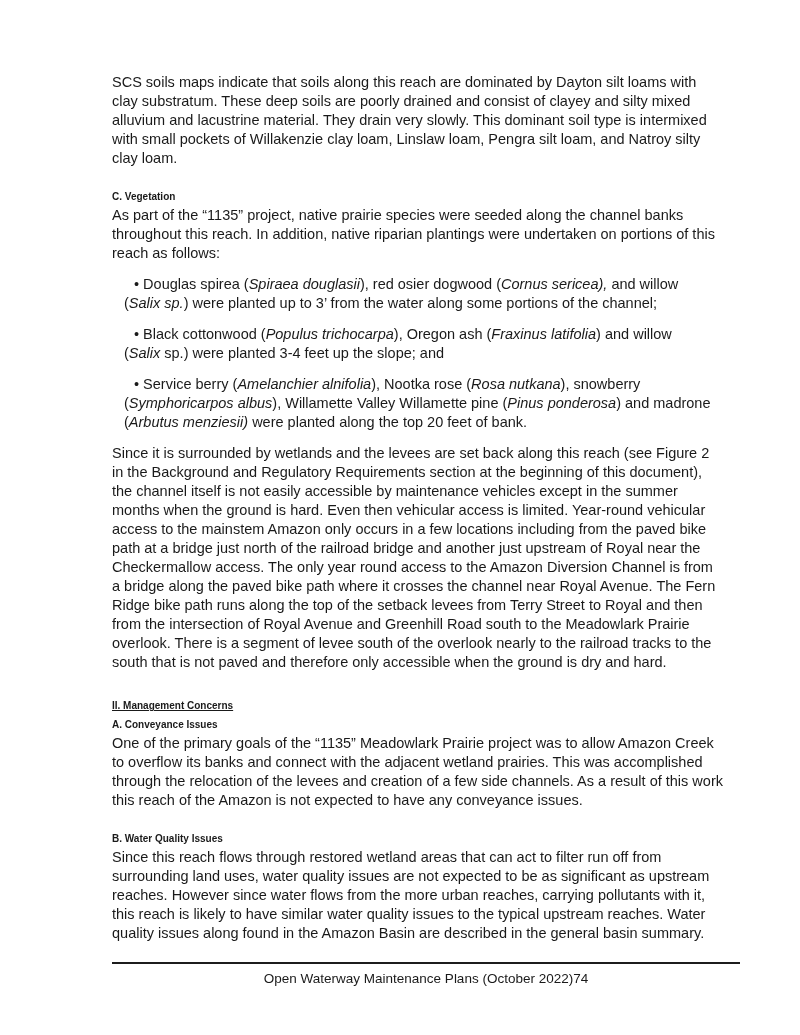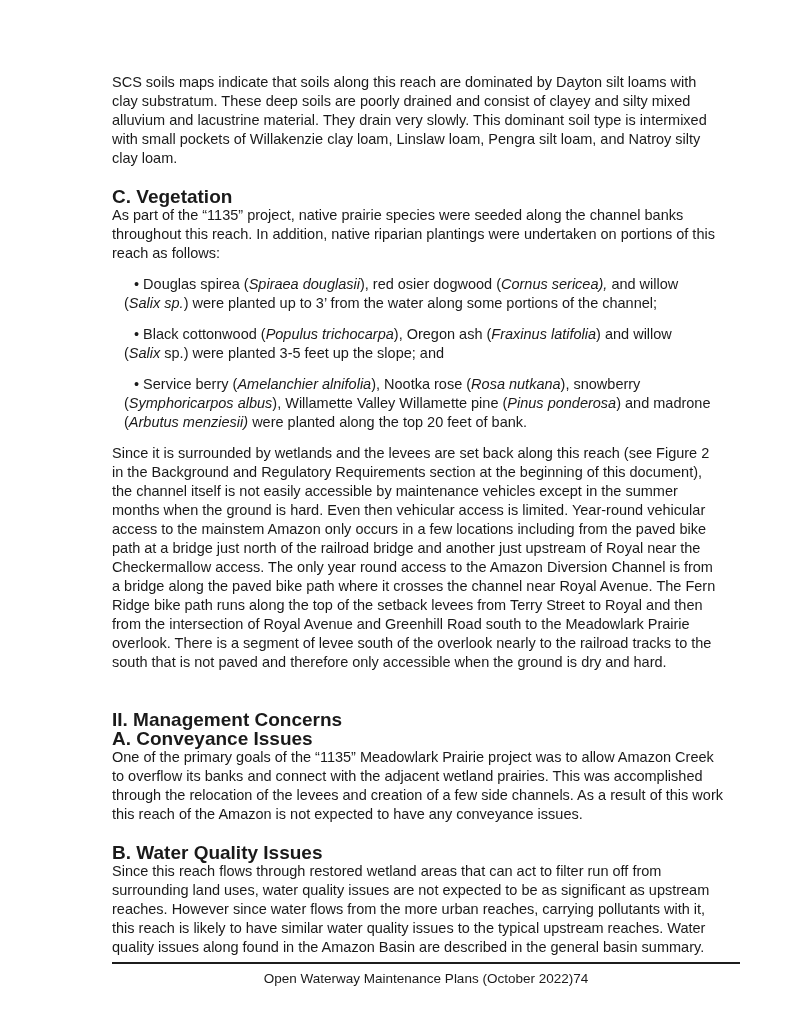--- a/index.html
+++ b/index.html
@@ -23,26 +23,26 @@
     top: 73px;
     width: 612px;
     font-size: 14.5px;
     line-height: 19px;
   }
   .para {
     margin: 0;
   }
   .heading {
     margin: 0;
-    font-size: 19px;
+    font-size: 10px;
     line-height: 19px;
     font-weight: 700;
   }
   .gap-1 { margin-top: 19px; }
-  .gap-2 { margin-top: 38px; }
+  .gap-2 { margin-top: 24px; text-decoration: underline; }
   .bullet {
     margin: 12px;
     text-indent: 10px;
   }
   .bullet em, .para em { font-style: italic; }
   .footer {
     position: absolute;
     left: 112px;
     top: 962px;
     width: 628px;
@@ -62,21 +62,21 @@
 
 <div class="page">
   <div class="content">
 
     <p class="para">SCS soils maps indicate that soils along this reach are dominated by Dayton silt loams with clay substratum. These deep soils are poorly drained and consist of clayey and silty mixed alluvium and lacustrine material. They drain very slowly. This dominant soil type is intermixed with small pockets of Willakenzie clay loam, Linslaw loam, Pengra silt loam, and Natroy silty clay loam.</p>
 
     <p class="heading gap-1">C. Vegetation</p>
     <p class="para">As part of the “1135” project, native prairie species were seeded along the channel banks throughout this reach.  In addition, native riparian plantings were undertaken on portions of this reach as follows:</p>
 
     <p class="bullet"><span>• Douglas spirea (</span><em>Spiraea douglasii</em><span>), red osier dogwood (</span><em>Cornus sericea),</em><span> and willow (</span><em>Salix sp.</em><span>) were planted up to 3’ from the water along some portions of the channel;</span></p>
-    <p class="bullet"><span>• Black cottonwood (</span><em>Populus trichocarpa</em><span>), Oregon ash (</span><em>Fraxinus latifolia</em><span>) and willow (</span><em>Salix</em><span> sp.) were planted 3-5 feet up the slope; and</span></p>
+    <p class="bullet"><span>• Black cottonwood (</span><em>Populus trichocarpa</em><span>), Oregon ash (</span><em>Fraxinus latifolia</em><span>) and willow (</span><em>Salix</em><span> sp.) were planted 3-4 feet up the slope; and</span></p>
     <p class="bullet"><span>• Service berry (</span><em>Amelanchier alnifolia</em><span>), Nootka rose (</span><em>Rosa nutkana</em><span>), snowberry (</span><em>Symphoricarpos albus</em><span>), Willamette Valley Willamette pine (</span><em>Pinus ponderosa</em><span>) and madrone (</span><em>Arbutus menziesii)</em><span> were planted along the top 20 feet of bank.</span></p>
 
     <p class="para">Since it is surrounded by wetlands and the levees are set back along this reach (see Figure 2 in the Background and Regulatory Requirements section at the beginning of this document), the channel itself is not easily accessible by maintenance vehicles except in the summer months when the ground is hard.  Even then vehicular access is limited. Year-round vehicular access to the mainstem Amazon only occurs in a few locations including from the paved bike path at a bridge just north of the railroad bridge and another just upstream of Royal near the Checkermallow access. The only year round access to the Amazon Diversion Channel is from a bridge along the paved bike path where it crosses the channel near Royal Avenue. The Fern Ridge bike path runs along the top of the setback levees from Terry Street to Royal and then from the intersection of Royal Avenue and Greenhill Road south to the Meadowlark Prairie overlook. There is a segment of levee south of the overlook nearly to the railroad tracks to the south that is not paved and therefore only accessible when the ground is dry and hard.</p>
 
     <p class="heading gap-2">II. Management Concerns</p>
 
     <p class="heading">A. Conveyance Issues</p>
     <p class="para">One of the primary goals of the “1135” Meadowlark Prairie project was to allow Amazon Creek to overflow its banks and connect with the adjacent wetland prairies. This was accomplished through the relocation of the levees and creation of a few side channels. As a result of this work this reach of the Amazon is not expected to have any conveyance issues.</p>
 
     <p class="heading gap-1">B. Water Quality Issues</p>

